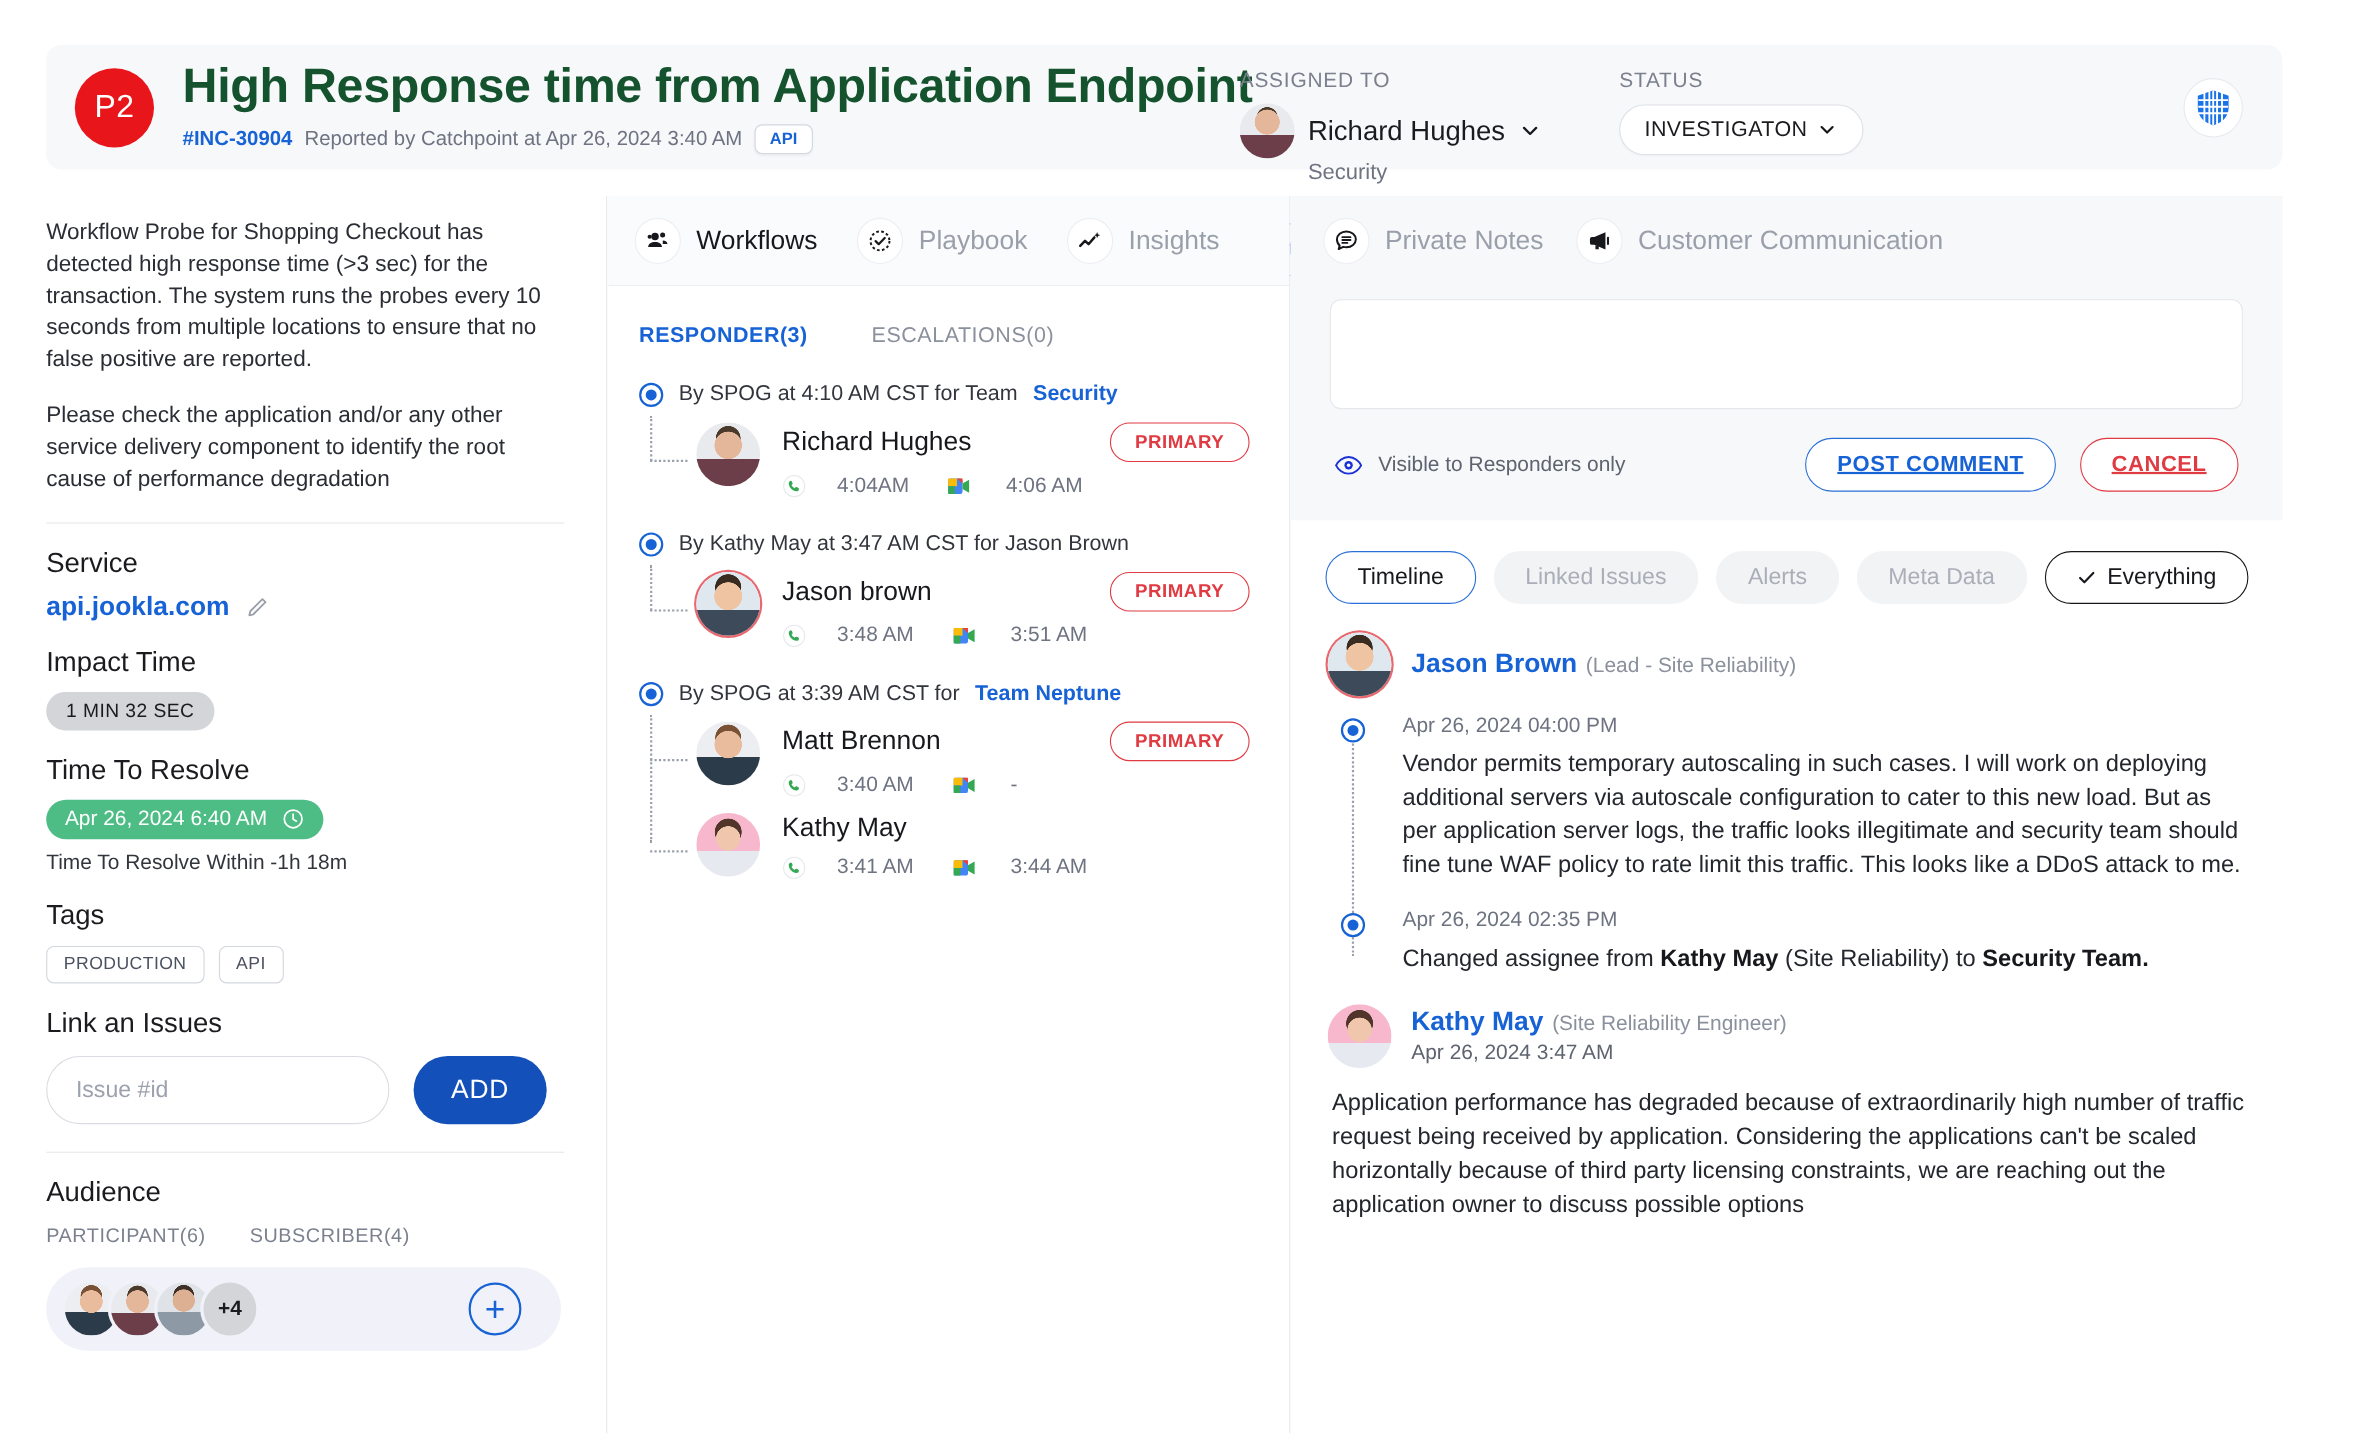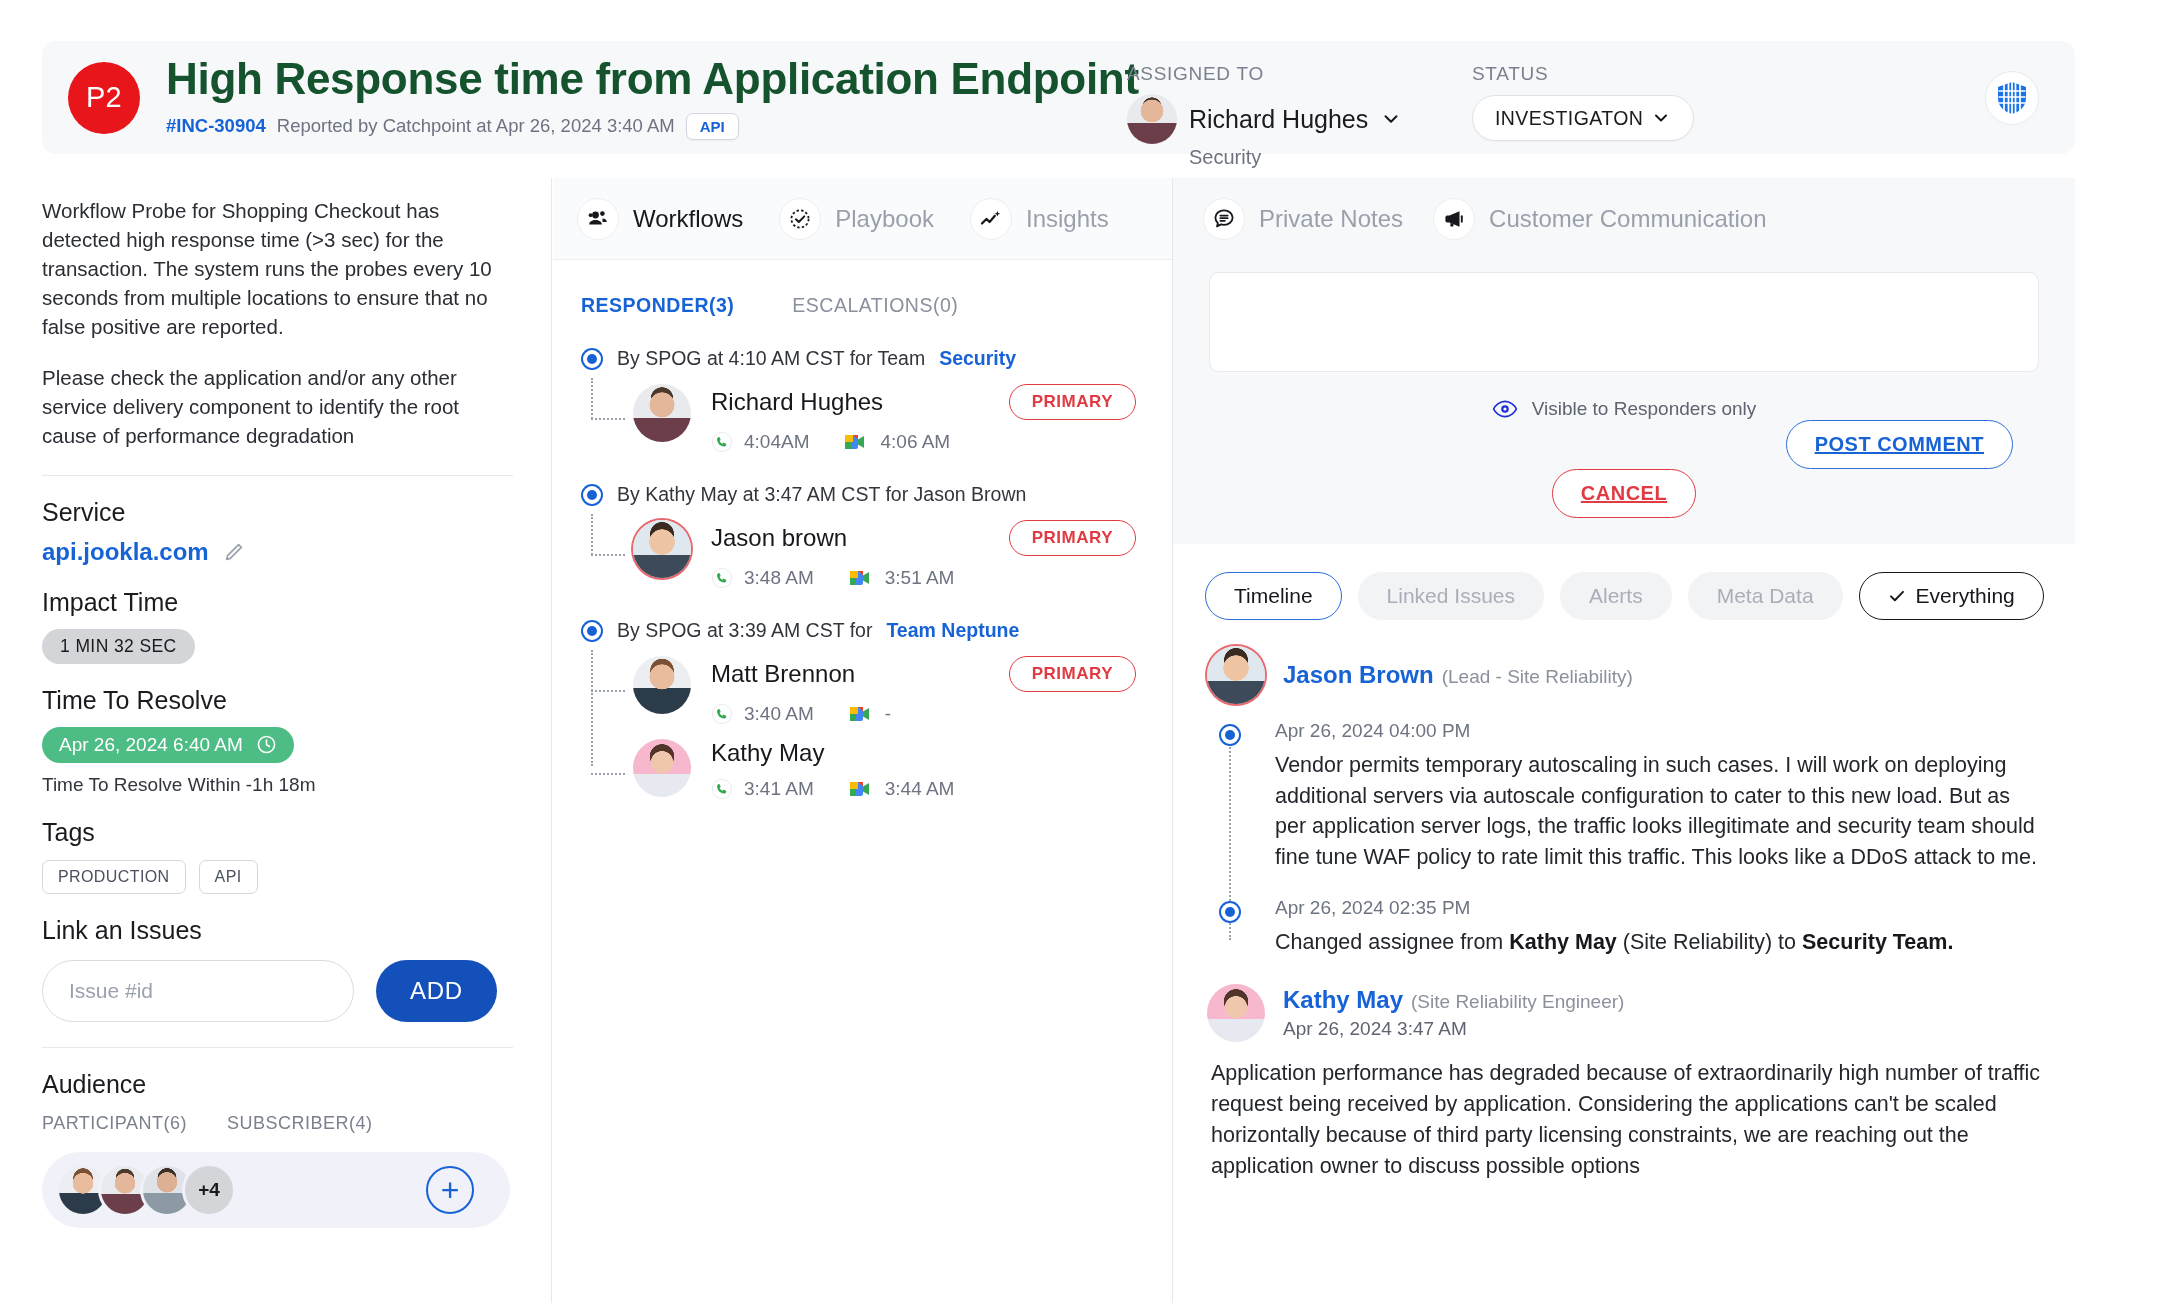--- a/index.html
+++ b/index.html
@@ -156,29 +156,29 @@
   .responder .avatar { width:58px; height:58px; }
   .resp-av-red { box-shadow:0 0 0 2px #e8686e; }
   .r-main { flex:1; }
   .r-top { display:flex; align-items:center; }
   .r-name { font-size:24px; color:#17181c; }
   .primary-chip {
     margin-left:auto; margin-right:36px; border:1.5px solid #e03a42; border-radius:22px;
     color:#e03a42; font-size:17px; font-weight:700; padding:7px 22px; letter-spacing:.5px; white-space:nowrap;
   }
   .r-times { display:flex; align-items:center; gap:34px; margin-top:11px; }
-  .tm { display:flex; align-items:center; gap:11px; font-size:19px; color:#6d7381; }
+  .tm { display:flex; align-items:center; gap:28px; font-size:19px; color:#6d7381; }
 
   
   .comm-panel { background:#f7f8fa; padding:0 0 26px 0; }
   .comm-tabs { height:82px; display:flex; align-items:center; padding-left:30px; gap:30px; }
   .editor {
     margin:12px 36px 0 36px; height:100px; background:#fff; border:1px solid #e6e8ec; border-radius:10px;
   }
-  .comm-actions { display:flex; align-items:center; padding:26px 40px 0 40px;flex-direction:column; }
+  .comm-actions { display:flex; align-items:center; padding:26px 40px 0 40px; }
   .vis-note { display:flex; align-items:center; gap:14px; font-size:19px; color:#5d636f; }
   .btn-outline {
     border:1.5px solid #2b6fd8; border-radius:30px; background:#fff; color:#1763d6;
     font-size:20px; font-weight:700; padding:12px 28px; cursor:pointer; font-family:inherit; letter-spacing:.5px;text-decoration:underline;
   }
   .btn-outline.danger { border-color:#e03a42; color:#e03a42; }
 
   .filters { display:flex; gap:16px; padding:28px 0 0 32px; }
   .filter {
     border-radius:28px; font-size:21px; padding:11px 28px; cursor:pointer;

